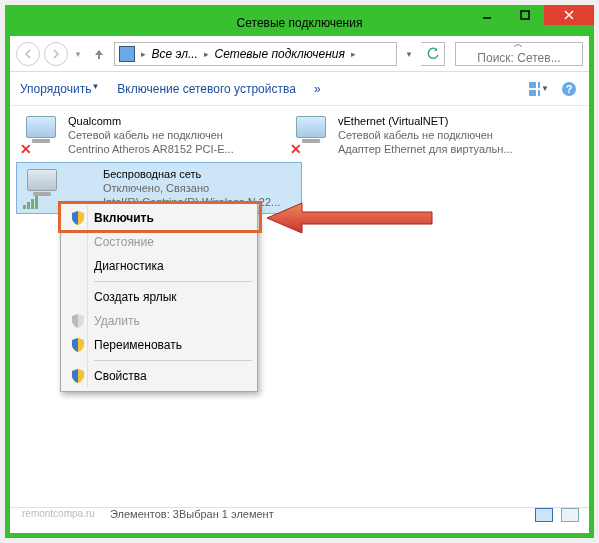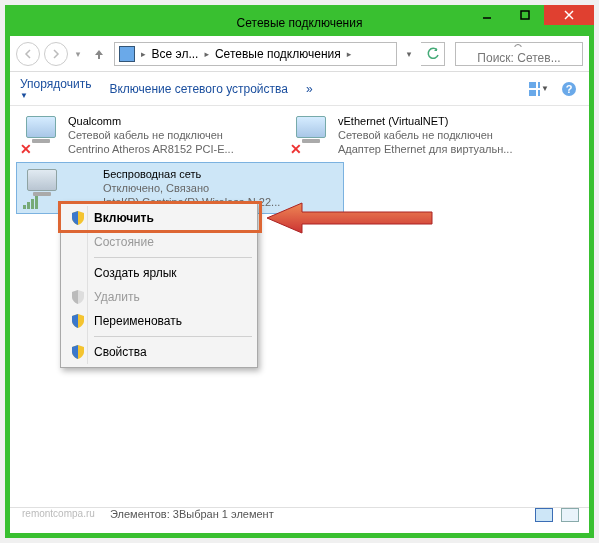--- a/index.html
+++ b/index.html
@@ -19,47 +19,47 @@
   .min-btn { background:#39c030; }
   .max-btn { background:#39c030; }
   .close-btn { background:#e04030; width:50px; }
 
   
   .navrow { height: 36px; background:#fff; border-bottom:1px solid #ddd; display:flex; align-items:center; padding:0 6px; gap:4px;}
   .nav-arrow { width:24px; height:24px; border-radius:50%; border:1px solid #ccc; display:flex; align-items:center; justify-content:center; color:#999; font-size:12px;}
   .nav-tiny { width:12px; color:#999; font-size:9px; text-align:center;}
   .up-btn { width:22px; height:22px; display:flex; align-items:center; justify-content:center; color:#555;}
   .addr { flex:1; height:24px; border:1px solid #bcbcbc; display:flex; align-items:center; padding:0 4px; font-size:12px; gap:4px; overflow:hidden;}
-  .addr .crumb { white-space:nowrap; }
+  .addr .crumb { white-space:nowrap;font-style:italic; }
   .addr .sep { color:#666; font-size:9px; padding:0 2px;}
   .addr-icon { width:16px; height:16px; background:#6aa9e9; border:1px solid #357; display:inline-block;}
   .addr-drop { width:16px; color:#666; font-size:9px; text-align:center;}
   .refresh { width:24px; height:24px; border:1px solid #bcbcbc; border-left:none; display:flex; align-items:center; justify-content:center;}
   .search { width:128px; height:24px; border:1px solid #bcbcbc; display:flex; align-items:center; padding:0 4px; margin-left:6px; font-size:12px; color:#777; gap:4px;flex-direction:column;}
 
   
   .cmdbar { height:34px; background:#fff; border-bottom:1px solid #e5e5e5; display:flex; align-items:center; padding:0 10px; gap:18px;}
-  .cmd-link { color:#1a4e9e; font-size:12px; display:flex; align-items:flex-start; flex-direction:column;}
+  .cmd-link { color:#1a4e9e; font-size:12px; display:flex; align-items:flex-start; }
   .cmd-link .dd { font-size:8px; color:#1a4e9e;}
   .cmd-icons { margin-left:auto; display:flex; gap:10px; align-items:center;}
   .cmd-icon { width:20px; height:18px; display:flex; align-items:center; justify-content:center; color:#3b6db5;}
 
   
   .content { flex:1; background:#fff; position:relative; padding:4px 6px; }
   .row1 { display:flex; gap:10px; }
   .adapter { width:260px; display:flex; gap:6px; padding:4px; font-size:11px; line-height:14px;}
   .adapter-icon { width:42px; height:42px; position:relative; flex-shrink:0; }
   .adapter-icon .monitor { position:absolute; top:2px; left:6px; width:30px; height:22px; background:linear-gradient(#d5ecff,#a9c7e7); border:1px solid #7aa; border-radius:2px;}
   .adapter-icon .base { position:absolute; top:25px; left:12px; width:18px; height:4px; background:#aaa; border-radius:1px;}
   .adapter-icon .x { position:absolute; bottom:0; left:0; color:#e33; font-weight:bold; font-size:14px;}
   .adapter .name { color:#000; }
   .adapter .st1 { color:#666; }
   .adapter .st2 { color:#666; white-space:nowrap; overflow:hidden; text-overflow:ellipsis;}
 
-  .selected { background:#cde6f7; border:1px solid #7bb2e0; width:328px; margin-top:2px;gap:40px;}
+  .selected { background:#cde6f7; border:1px solid #7bb2e0; width:286px; margin-top:2px;gap:40px;}
   .wifi-bars { position:absolute; bottom:0; left:2px; display:flex; gap:1px; align-items:flex-end;}
   .wifi-bars span { width:3px; background:#7a7; display:inline-block;}
   .wifi-bars span:nth-child(1){height:4px} .wifi-bars span:nth-child(2){height:7px} .wifi-bars span:nth-child(3){height:10px} .wifi-bars span:nth-child(4){height:13px}
 
   
   .ctxmenu { position:absolute; top:202px; left:60px; width:198px; background:#f4f4f4; border:1px solid #a9a9a9; box-shadow:2px 3px 6px rgba(0,0,0,0.3); padding:3px; font-size:12px;}
   .ctx-item { height:24px; display:flex; align-items:center; padding-left:30px; position:relative; color:#000;}
   .ctx-item.disabled { color:#9a9a9a; }
   .ctx-sep { height:1px; background:#d0d0d0; margin:3px 2px 3px 30px;}
   .ctx-icon { position:absolute; left:6px; width:16px; height:16px; display:flex; align-items:center; justify-content:center;}
@@ -245,20 +245,23 @@
       <svg class="shield" viewBox="0 0 12 14">
           <path d="M6 0 L12 2 L12 7 C12 10 9 13 6 14 C3 13 0 10 0 7 L0 2 Z" fill="#f4c430"></path>
           <path d="M6 0 L6 14 C3 13 0 10 0 7 L0 2 Z" fill="#3b78cc"></path>
         </svg>
     </span>
     <b>Включить</b>
   </div>
   <div class="ctx-item disabled">
     <span>Состояние</span>
   </div>
+  <div class="ctx-item">
+    <span>Диагностика</span>
+  </div>
   <div class="ctx-sep"></div>
   <div class="ctx-item">
     <span>Создать ярлык</span>
   </div>
   <div class="ctx-item disabled">
     <span class="ctx-icon">
       <svg class="shield" viewBox="0 0 12 14">
           <path d="M6 0 L12 2 L12 7 C12 10 9 13 6 14 C3 13 0 10 0 7 L0 2 Z" fill="#ddd"></path>
           <path d="M6 0 L6 14 C3 13 0 10 0 7 L0 2 Z" fill="#bbb"></path>
         </svg>

